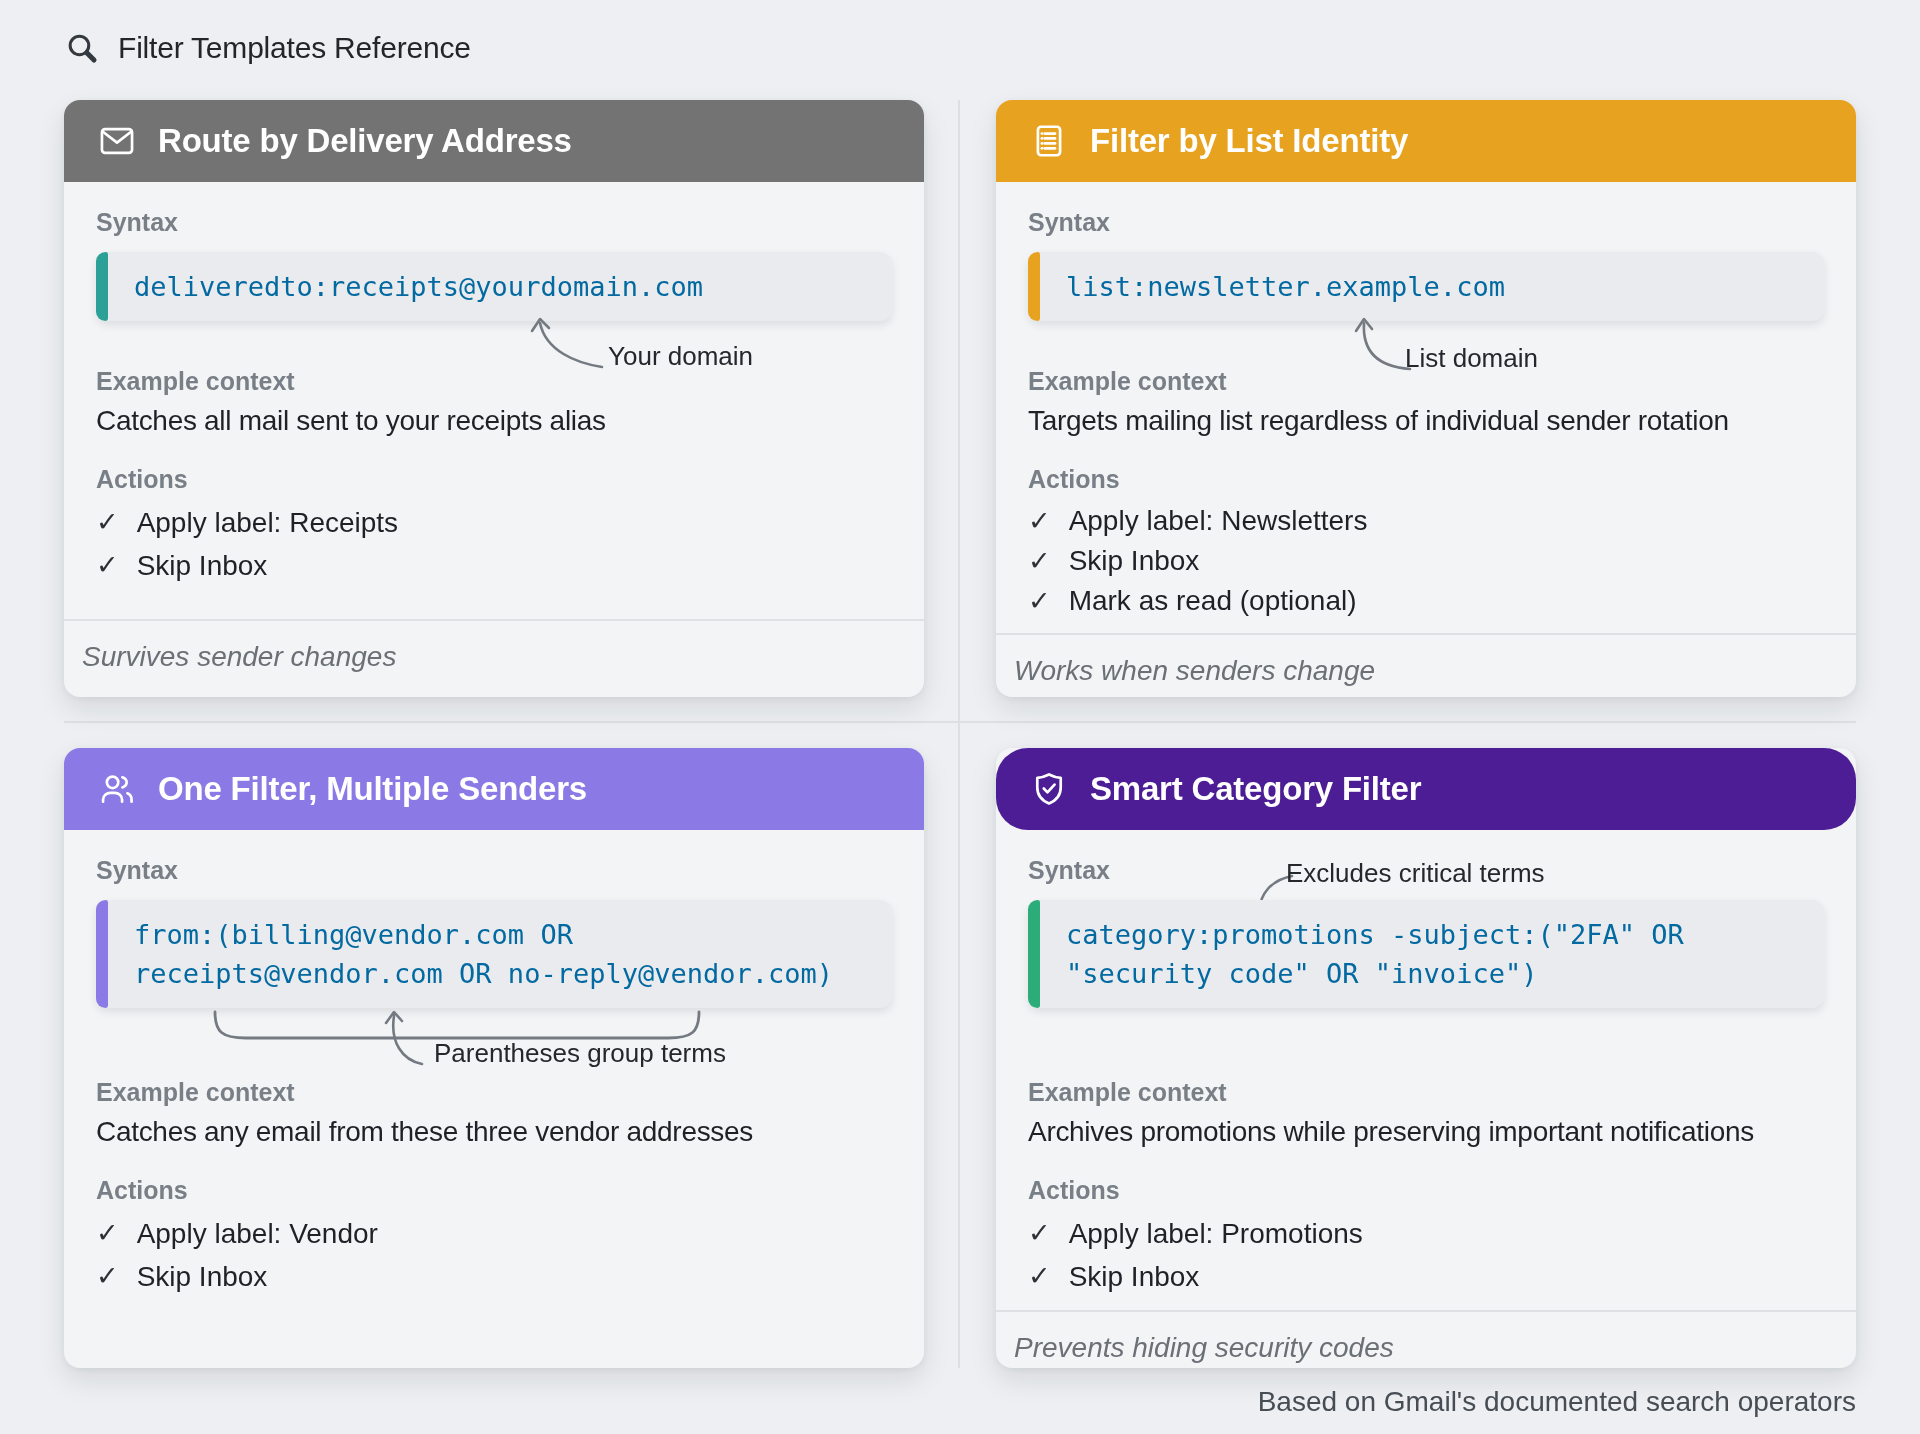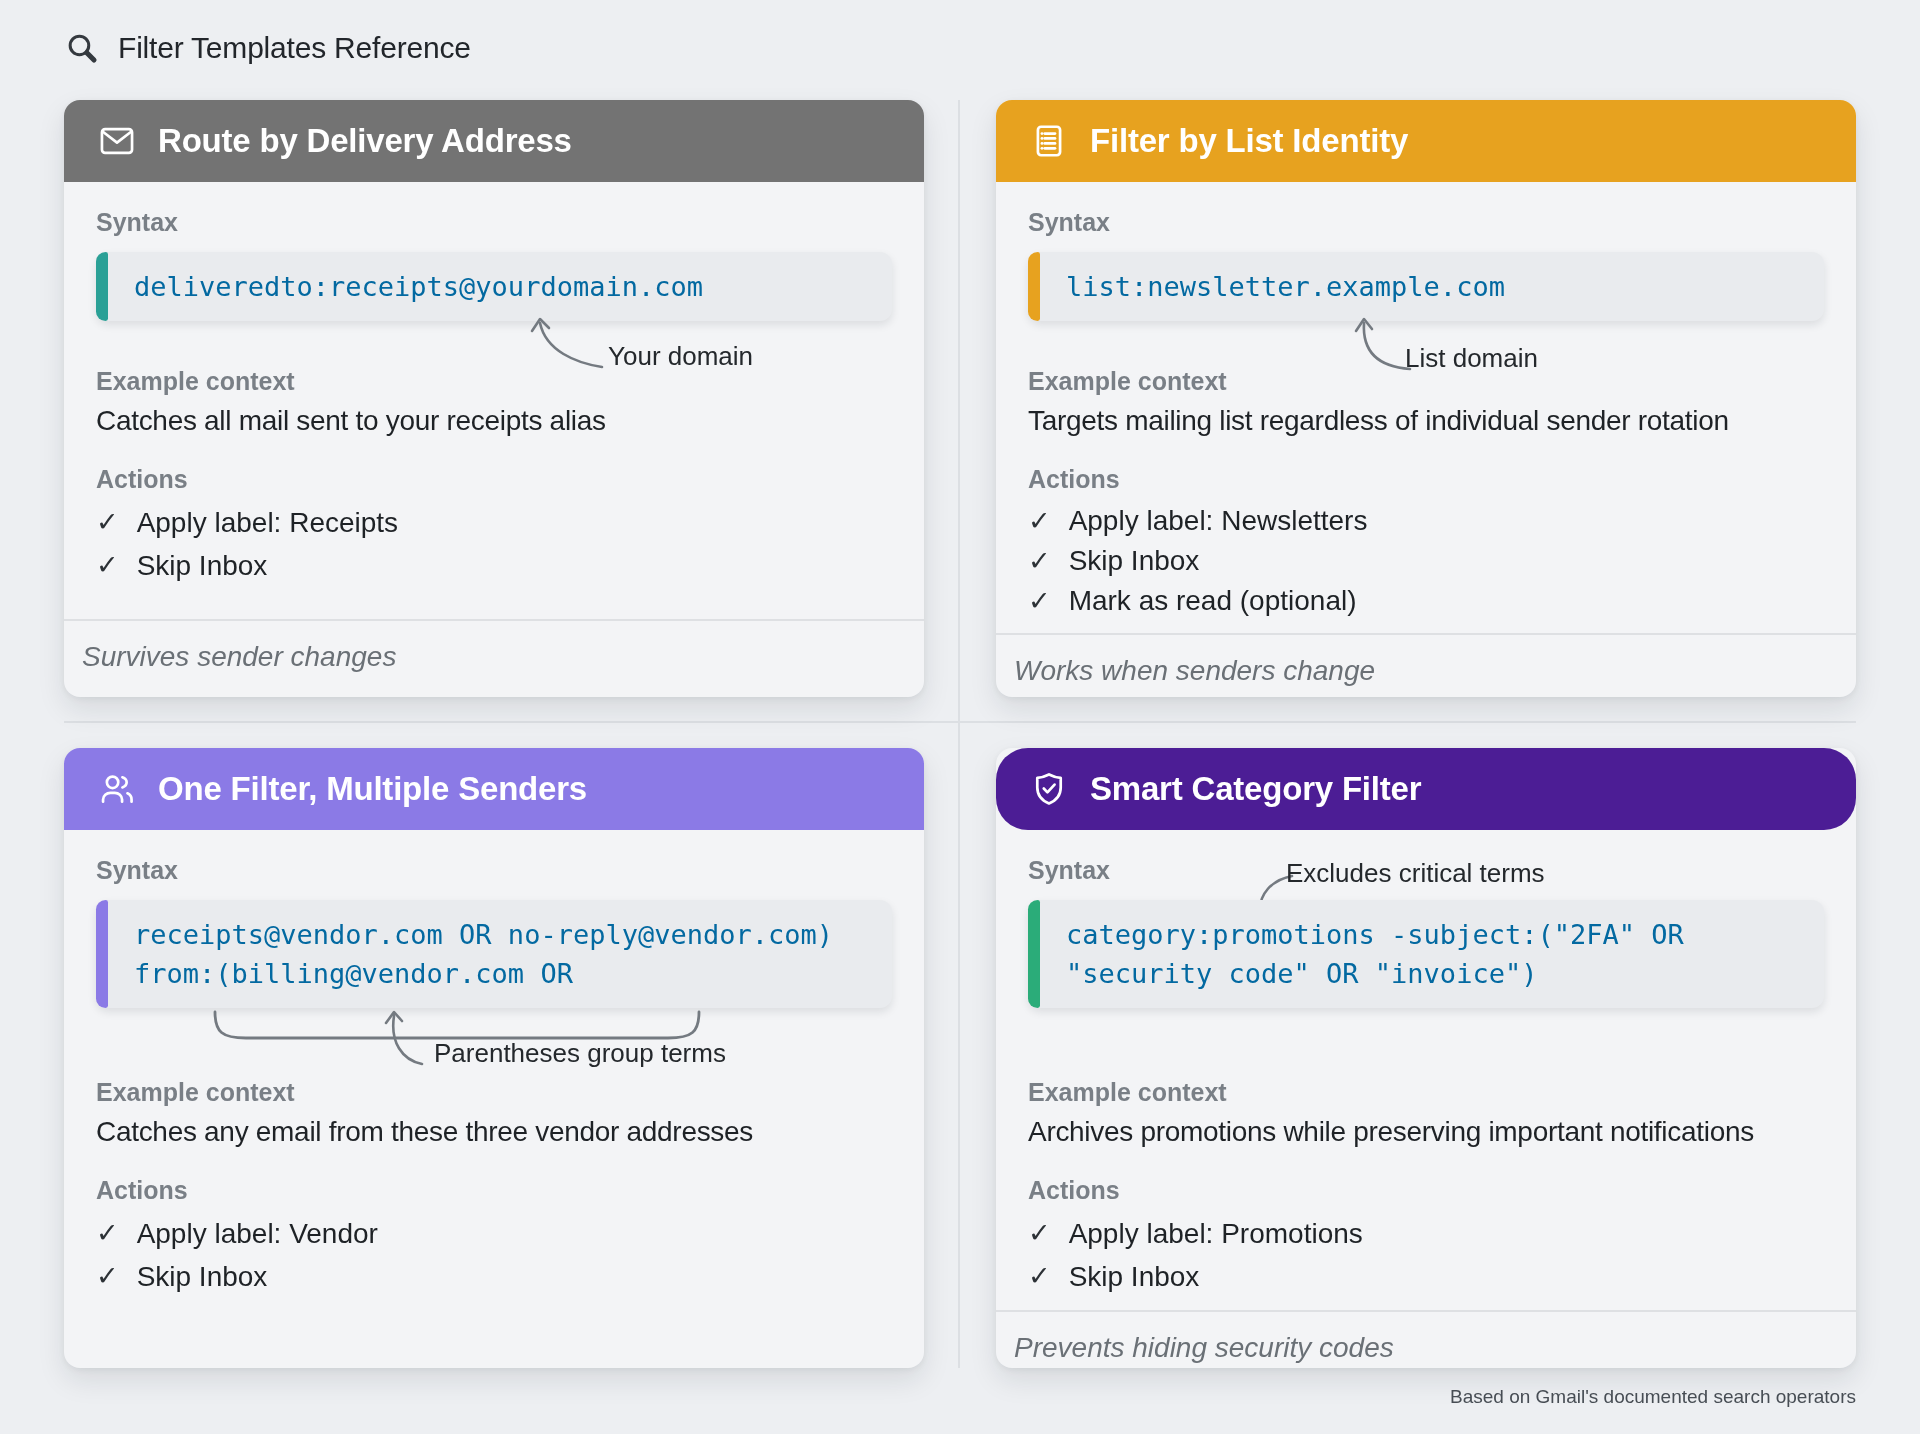--- a/index.html
+++ b/index.html
@@ -73,21 +73,21 @@
   ul.actions li{display:flex;gap:18px;font-size:28px;color:#1e2226;line-height:43px;}
   .chk{color:#2c3136;font-size:27px;}
 
   .card-f{
     flex:0 0 auto;margin-top:auto;border-top:2px solid #dee0e3;
     padding:20px 18px 24px;
   }
   .card-f .ftxt{font-style:italic;color:#6a7076;font-size:28px;}
 
   .attribution{
-    position:absolute;top:1386px;right:64px;font-size:19px;color:#474d54;
+    position:absolute;top:1386px;right:64px;font-size:28px;color:#474d54;
   }
 </style>
 </head>
 <body>
 
 <div class="title-row">
   <span>
     <svg width="36" height="36" viewBox="0 0 24 24" fill="none" stroke="#34393f">
       <circle cx="10.3" cy="10.3" r="6.2" stroke-width="2"></circle>
       <path d="M15.2 15.2 L20 20" stroke-width="3.4" stroke-linecap="round"></path>
@@ -205,22 +205,22 @@
           <path d="M15.4 4.6 c1.8 .6 2.7 1.8 2.7 3.2 0 1.4-.9 2.6-2.7 3.2"></path>
           <path d="M18.6 14.7 c1.9 .8 2.6 2 2.6 3.9 V20"></path>
         </svg>
       </span>
       <span class="h-title">One Filter, Multiple Senders</span>
     </div>
     <div class="card-body">
       <div class="sec-label">Syntax</div>
       <div class="code">
         <span class="bar bar-purple"></span>
+        <div>from:(billing@vendor.com OR</div>
         <div>receipts@vendor.com OR no-reply@vendor.com)</div>
-        <div>from:(billing@vendor.com OR</div>
       </div>
       <div class="annot-zone-brace">
         <svg class="arrow brace" style="left:116px;top:2px;" width="492" height="36">
           <path d="M3,2 C3,22 10,28 34,28 L456,28 C480,28 487,22 487,2"></path>
         </svg>
         <svg class="arrow" style="left:266px;top:0px;" width="72" height="60">
           <path d="M60,56 C40,52 28,34 32,8"></path>
           <path d="M24,15 L32,4 L40,13"></path>
         </svg>
         <span class="annot-text" style="left:338px;top:30px;">Parentheses group terms</span>

